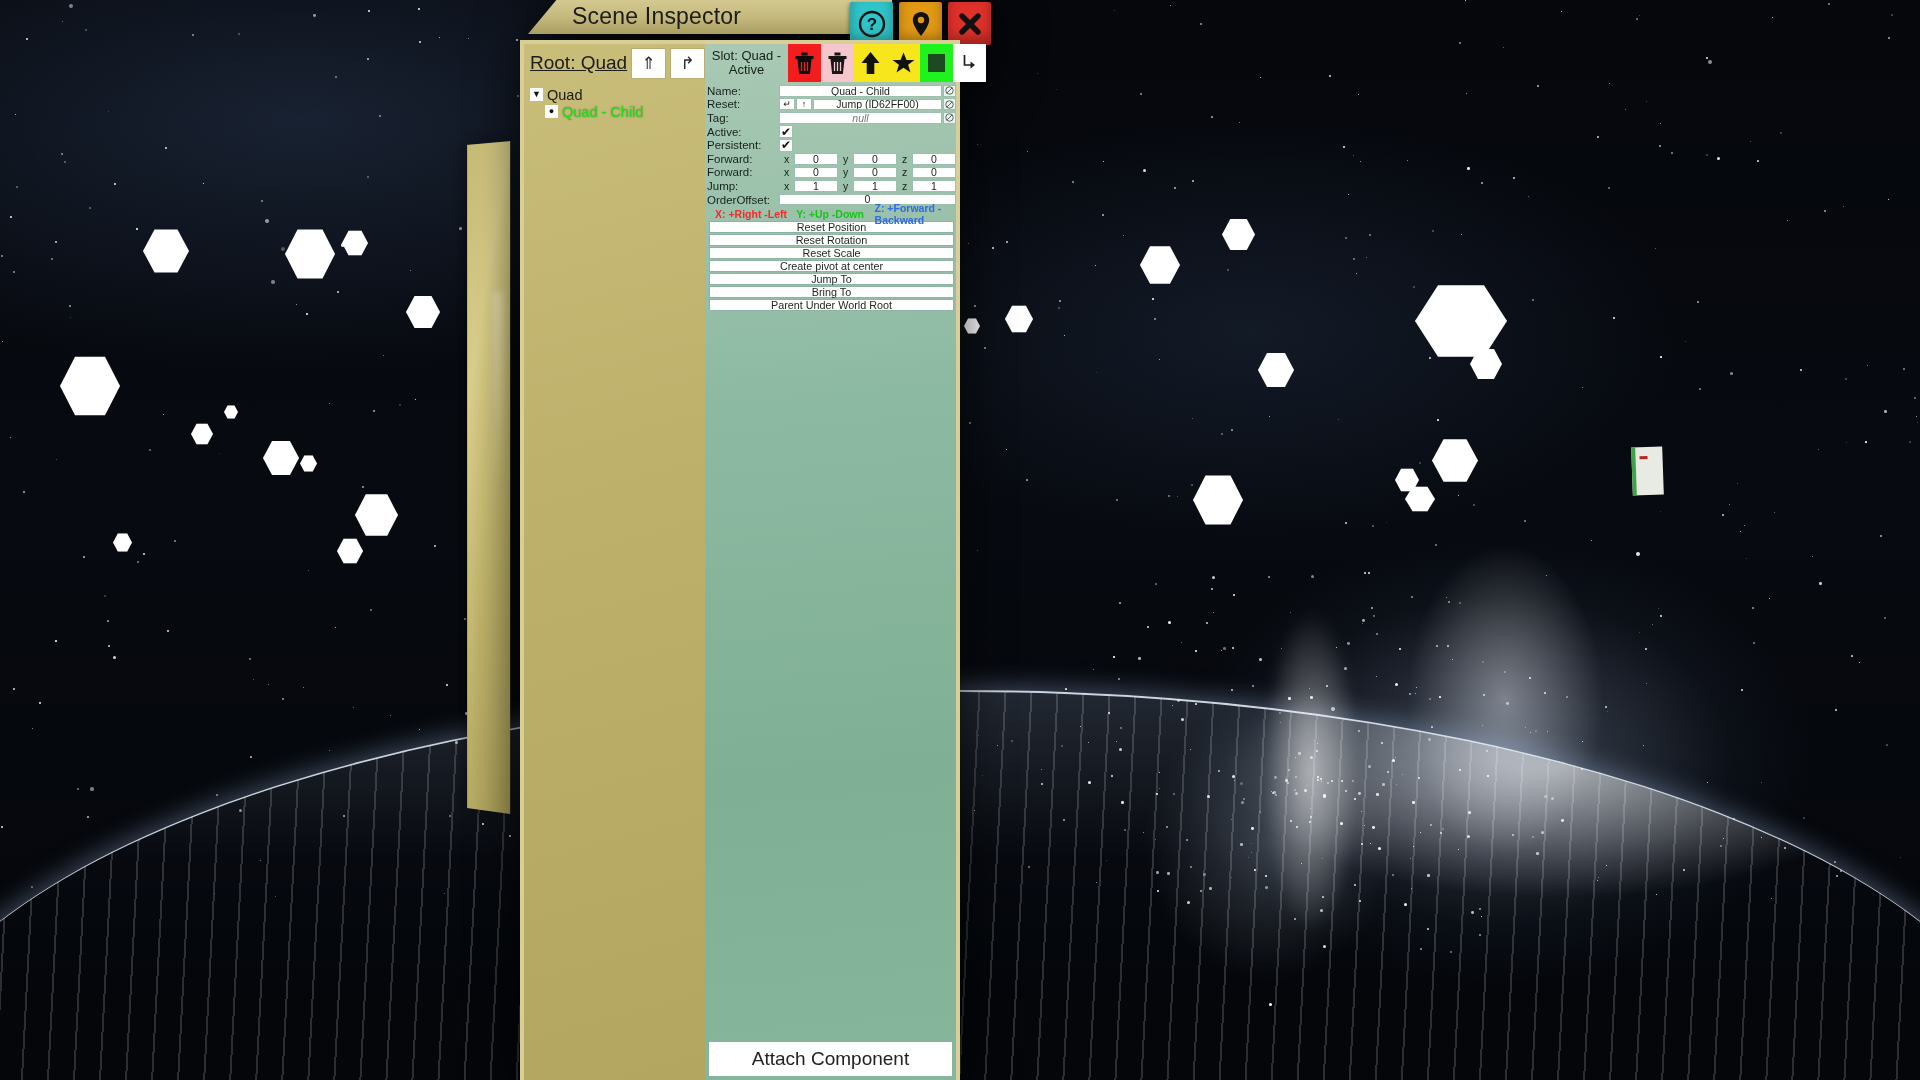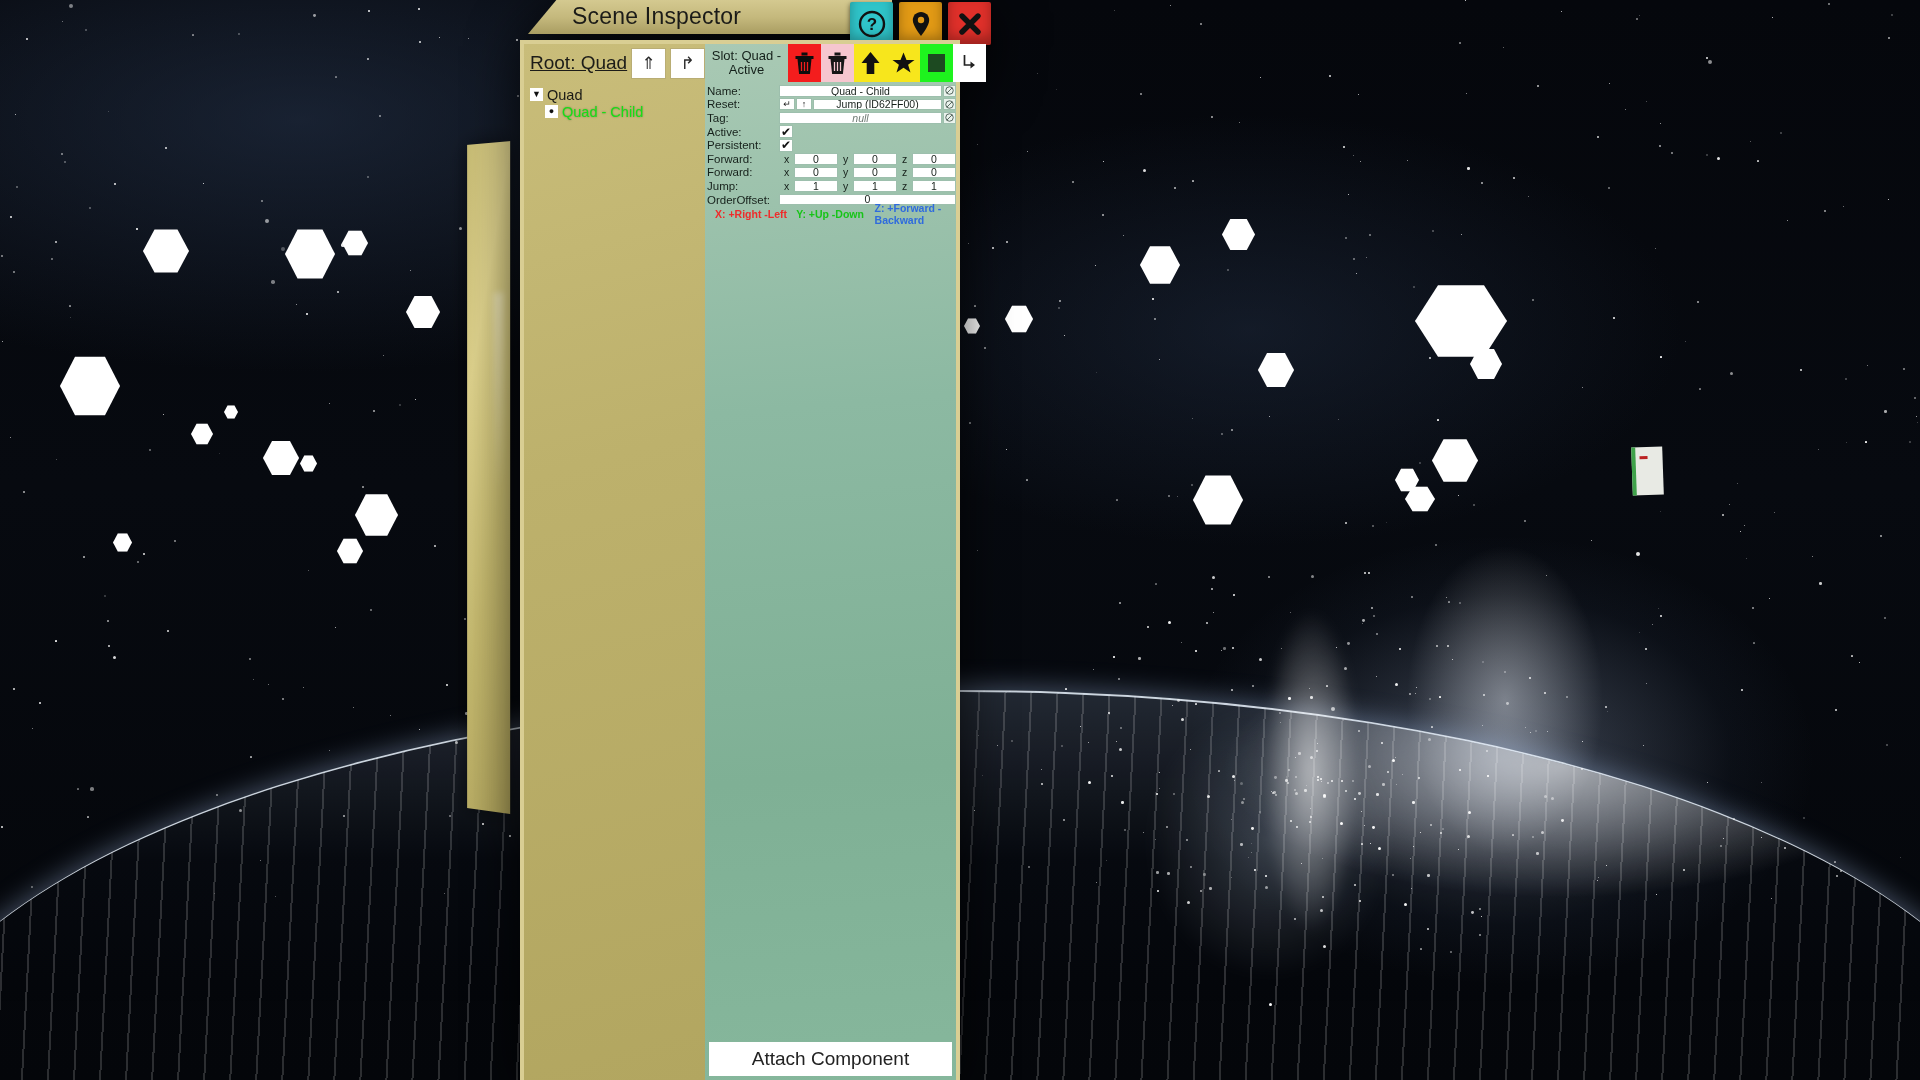--- a/index.html
+++ b/index.html
@@ -942,20 +942,29 @@
             <div class="plabel">OrderOffset:</div>
             <div class="field grow">0</div>
           </div>
 
           <div class="legend">
             <div class="lx">X: +Right -Left</div>
             <div class="ly">Y: +Up -Down</div>
             <div class="lz">Z: +Forward -Backward</div>
           </div>
 
+          <div class="act-list">
+            <div class="act-btn">Reset Position</div>
+            <div class="act-btn">Reset Rotation</div>
+            <div class="act-btn">Reset Scale</div>
+            <div class="act-btn">Create pivot at center</div>
+            <div class="act-btn">Jump To</div>
+            <div class="act-btn">Bring To</div>
+            <div class="act-btn">Parent Under World Root</div>
+          </div>
         </div>
 
         <div class="spacer"></div>
 
         <div class="attach-bar">Attach Component</div>
         <div style="height:6px"></div>
       </div>
     </div>
   </div>
 </div>

